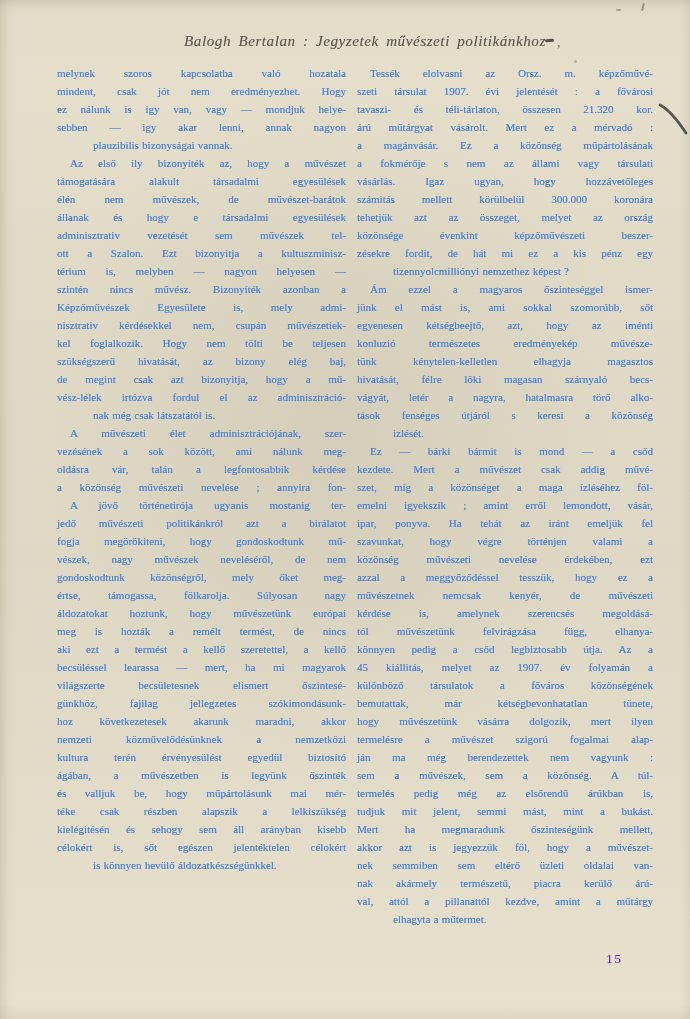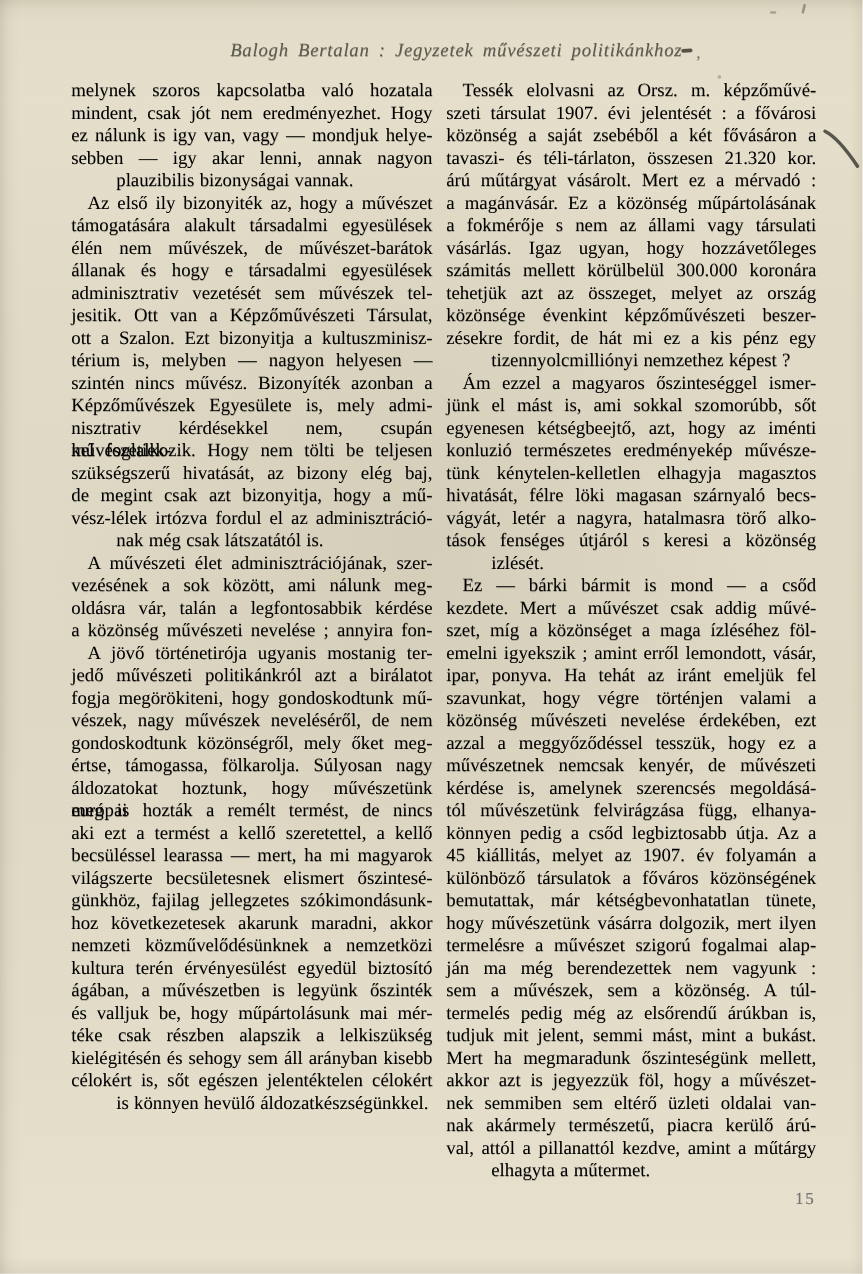--- a/index.html
+++ b/index.html
@@ -15,32 +15,32 @@
       linear-gradient(180deg, #e2dcc8 0%, #e4deca 8%, #e0dac6 25%, #ded8c4 55%, #e2dcc9 82%, #e7e1ce 100%);
   }
   .page{position:absolute;inset:0;}
   .header{
     position:absolute;top:31px;left:145px;width:440px;text-align:center;
     font-style:italic;font-size:15px;line-height:20px;color:#5d5a4f;
     letter-spacing:0.6px;word-spacing:3px;
     text-shadow:0.2px 0.2px 0.4px rgba(93,90,79,0.45);
   }
   .col{
-    position:absolute;top:64px;color:#000000;
-    font-size:15px;line-height:18px;
+    position:absolute;top:64px;color:#3b82f6;
+    font-size:11px;line-height:18px;
     text-shadow:0.2px 0.2px 0.4px rgba(87,84,73,0.40);
     word-spacing:0.5px;
   }
   .col-left{left:57px;width:289px;}
   .col-right{left:357px;width:296px;}
   .line{height:18px;text-align:justify;text-align-last:justify;}
   .line.end{text-align-last:left;margin-left:36px;}
   .line.ind{text-indent:13px;}
   .page-number{
-    position:absolute;left:636px;top:951px;font-size:13.5px;color:#737373;
+    position:absolute;left:606px;top:951px;font-size:13.5px;color:#6d28d9;
     letter-spacing:1.5px;text-shadow:0.2px 0.2px 0.4px rgba(86,83,73,0.4);
   }
   .pen-dash{
     position:absolute;left:545px;top:39px;width:9px;height:2.6px;
     background:#45433a;border-radius:1.5px;transform:rotate(-3deg);opacity:0.9;
   }
   .pen-comma{
     position:absolute;left:557px;top:35px;font-size:14px;color:rgba(70,68,58,0.7);
     font-family:"Liberation Serif",serif;
   }
@@ -75,21 +75,20 @@
       <div class="line">melynek szoros kapcsolatba való hozatala</div>
       <div class="line">mindent, csak jót nem eredményezhet. Hogy</div>
       <div class="line">ez nálunk is igy van, vagy — mondjuk helye-</div>
       <div class="line">sebben — igy akar lenni, annak nagyon</div>
       <div class="line end">plauzibilis bizonyságai vannak.</div>
       <div class="line ind">Az első ily bizonyiték az, hogy a művészet</div>
       <div class="line">támogatására alakult társadalmi egyesülések</div>
       <div class="line">élén nem művészek, de művészet-barátok</div>
       <div class="line">állanak és hogy e társadalmi egyesülések</div>
       <div class="line">adminisztrativ vezetését sem művészek tel-</div>
-      <div class="line">jesitik. Ott van a Képzőművészeti Társulat,</div>
       <div class="line">ott a Szalon. Ezt bizonyitja a kultuszminisz-</div>
       <div class="line">térium is, melyben — nagyon helyesen —</div>
       <div class="line">szintén nincs művész. Bizonyíték azonban a</div>
       <div class="line">Képzőművészek Egyesülete is, mely admi-</div>
       <div class="line">nisztrativ kérdésekkel nem, csupán művészetiek-</div>
       <div class="line">kel foglalkozik. Hogy nem tölti be teljesen</div>
       <div class="line">szükségszerű hivatását, az bizony elég baj,</div>
       <div class="line">de megint csak azt bizonyitja, hogy a mű-</div>
       <div class="line">vész-lélek irtózva fordul el az adminisztráció-</div>
       <div class="line end">nak még csak látszatától is.</div>
@@ -116,21 +115,20 @@
       <div class="line">és valljuk be, hogy műpártolásunk mai mér-</div>
       <div class="line">téke csak részben alapszik a lelkiszükség</div>
       <div class="line">kielégitésén és sehogy sem áll arányban kisebb</div>
       <div class="line">célokért is, sőt egészen jelentéktelen célokért</div>
       <div class="line end">is könnyen hevülő áldozatkészségünkkel.</div>
     </div>
 
   <div class="col col-right">
       <div class="line ind">Tessék elolvasni az Orsz. m. képzőművé-</div>
       <div class="line">szeti társulat 1907. évi jelentését : a fővárosi</div>
-      <div class="line">közönség a saját zsebéből a két fővásáron a</div>
       <div class="line">tavaszi- és téli-tárlaton, összesen 21.320 kor.</div>
       <div class="line">árú műtárgyat vásárolt. Mert ez a mérvadó :</div>
       <div class="line">a magánvásár. Ez a közönség műpártolásának</div>
       <div class="line">a fokmérője s nem az állami vagy társulati</div>
       <div class="line">vásárlás. Igaz ugyan, hogy hozzávetőleges</div>
       <div class="line">számitás mellett körülbelül 300.000 koronára</div>
       <div class="line">tehetjük azt az összeget, melyet az ország</div>
       <div class="line">közönsége évenkint képzőművészeti beszer-</div>
       <div class="line">zésekre fordit, de hát mi ez a kis pénz egy</div>
       <div class="line end">tizennyolcmilliónyi nemzethez képest ?</div>

